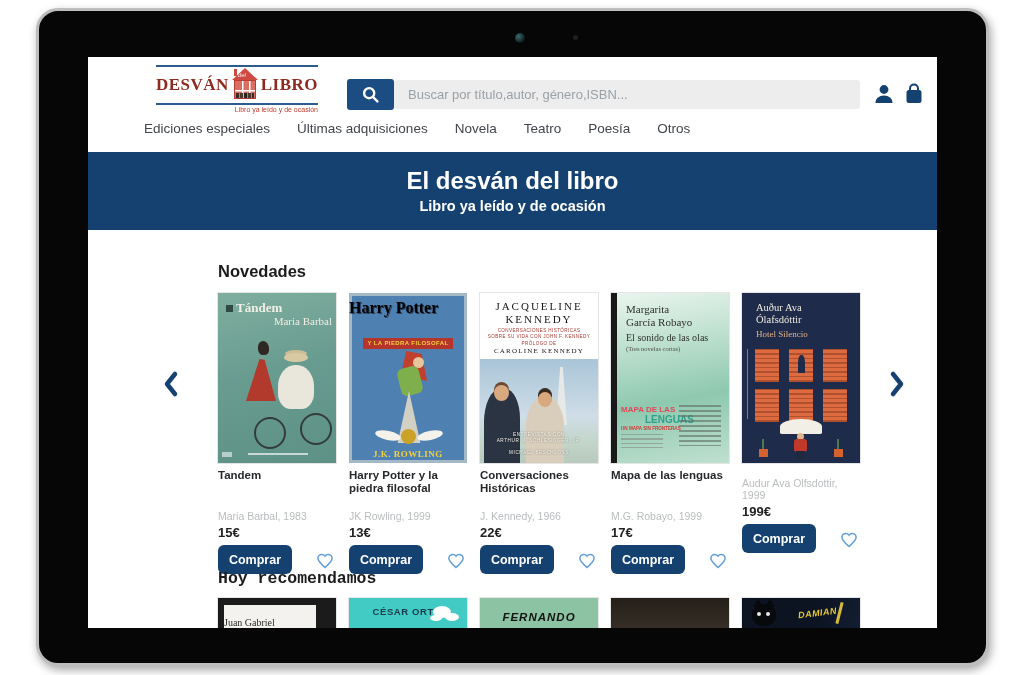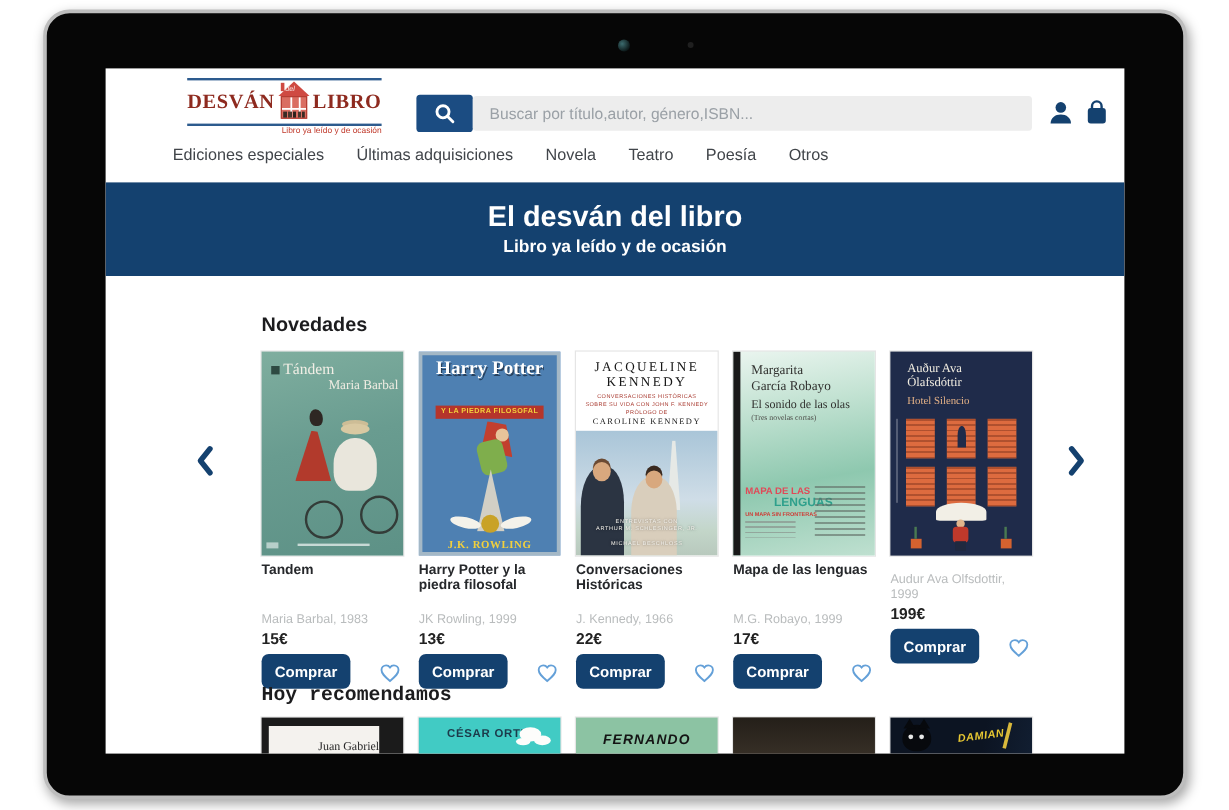--- a/index.html
+++ b/index.html
@@ -66,35 +66,35 @@
   .bk-title { margin-top:6px; font-size:11.5px; font-weight:bold; line-height:13px; min-height:27px; color:#26282b; }
   .bk-author { font-size:10.5px; color:#b9bcbd; margin-top:14px; }
   .bk-price { font-size:13px; font-weight:bold; color:#222; margin-top:3px; }
   .bk-row { margin-top:5px; display:flex; align-items:center; justify-content:space-between; }
   .buy-btn { width:74px; height:29px; background:#14416f; color:#fff; font-weight:bold; font-size:12.5px;
      border:none; border-radius:6px; cursor:pointer; font-family:"Liberation Sans",sans-serif; }
   .heart { cursor:pointer; display:block; }
 
   
   .cov-tandem { background:linear-gradient(165deg,#7fae a0,#6aa093); background:linear-gradient(165deg,#7fae9f 0%,#699c90 45%,#5d9186 100%); }
-  .t-title { position:absolute; left:8px; top:7px; width:104px; font-family:"Liberation Serif",serif; font-weight:normal; font-size:13px; color:#f2efe6; }
+  .t-title { position:absolute; left:8px; top:7px; width:104px; font-family:"Liberation Serif",serif; font-weight:bold; font-size:13px; color:#f2efe6; }
   .t-title::before { content:""; display:inline-block; width:7px; height:7px; background:#2e4a42; margin-right:3px; }
   .t-author { position:absolute; left:20px; top:22px; width:94px; font-family:"Liberation Serif",serif; font-size:11px; color:#efece2; text-align:right; }
   .t-hair { position:absolute; left:40px; top:48px; width:11px; height:14px; background:#2e2723; border-radius:50% 60% 40% 50%; }
   .t-dress { position:absolute; left:28px; top:66px; width:30px; height:42px; background:#b23a2c; clip-path:polygon(45% 0,62% 2%,100% 100%,0 100%); }
   .t-man { position:absolute; left:60px; top:72px; width:36px; height:44px; background:#e9e6dc; border-radius:48% 48% 35% 35%; }
   .t-hat { position:absolute; left:66px; top:60px; width:24px; height:9px; background:#d9c9a2; border-radius:50%; box-shadow:0 -4px 0 -1px #cdbd96; }
   .t-wheel { position:absolute; width:32px; height:32px; border:2.5px solid #333c38; border-radius:50%; }
   .t-w1 { left:36px; top:124px; } .t-w2 { left:82px; top:120px; }
   .t-foot { position:absolute; left:30px; bottom:8px; width:60px; height:2px; background:rgba(255,255,255,.65); }
   .t-pub { position:absolute; left:4px; bottom:6px; width:10px; height:5px; background:rgba(255,255,255,.55); }
 
   
   .cov-hp { background:#4e80b2; box-shadow:inset 0 0 0 3px rgba(235,230,215,.55); }
-  .hp-title { position:absolute; left:0; top:6px; width:100%; text-align:center; font-family:"Liberation Serif",serif; font-weight:bold; font-size:16px; color:#ffffff; text-shadow:1px 1px 0 #27415e; line-height:17px; }
+  .hp-title { position:absolute; left:0; top:6px; width:100%; text-align:left; font-family:"Liberation Serif",serif; font-weight:bold; font-size:16px; color:#000000; text-shadow:1px 1px 0 #27415e; line-height:17px; }
   .hp-banner { position:absolute; left:14px; top:45px; width:90px; height:11px; background:#b5352b; color:#f3d03c; font-size:6px; font-weight:bold; text-align:center; line-height:11px; letter-spacing:.4px; }
   .hp-cape { position:absolute; left:52px; top:58px; width:26px; height:30px; background:#c23f2e; clip-path:polygon(20% 0,80% 10%,100% 100%,0 80%); }
   .hp-head { position:absolute; left:64px; top:64px; width:11px; height:11px; background:#e8c49a; border-radius:50%; }
   .hp-body { position:absolute; left:50px; top:74px; width:22px; height:28px; background:#7fae4c; border-radius:6px; transform:rotate(-14deg); }
   .hp-rock { position:absolute; left:45px; top:98px; width:30px; height:52px; background:#d2cfc5; clip-path:polygon(50% 0,88% 100%,12% 100%); }
   .hp-snitch { position:absolute; left:52px; top:136px; width:15px; height:15px; background:#c9a227; border-radius:50%; }
   .hp-wing { position:absolute; top:138px; width:26px; height:9px; background:#f4f2ea; border-radius:50%; }
   .hp-wl { left:26px; transform:rotate(12deg); } .hp-wr { left:68px; transform:rotate(-12deg); }
   .hp-author { position:absolute; left:0; bottom:4px; width:100%; text-align:center; font-family:"Liberation Serif",serif; font-weight:bold; font-size:9px; color:#f3d03c; letter-spacing:.5px; }
 
@@ -145,21 +145,21 @@
   .hs-p1 { left:17px; } .hs-p2 { left:92px; }
   .hs-sprig { position:absolute; width:2px; height:10px; background:#4a7a52; top:146px; }
   .hs-s1 { left:20px; } .hs-s2 { left:95px; }
   .hs-spine { position:absolute; left:5px; top:56px; width:1px; height:70px; background:rgba(255,255,255,.4); }
 
   
   .bcovers { left:130px; top:541px; display:flex; gap:13px; }
   .bcov { position:relative; width:118px; height:160px; overflow:hidden; box-shadow:0 0 0 1px rgba(0,0,0,.10); cursor:pointer; }
   .b1 { background:#1b1b1b; }
   .b1-box { position:absolute; left:6px; top:7px; width:92px; height:44px; background:#f4f2ee; }
-  .b1-t { position:absolute; left:0; top:12px; width:100%; text-align:right; font-family:"Liberation Serif",serif; font-size:10px; color:#2a2a2a; }
+  .b1-t { position:absolute; left:0; top:12px; width:100%; text-align:left; font-family:"Liberation Serif",serif; font-size:10px; color:#2a2a2a; }
   .b2 { background:#41cbc4; }
   .b2-t { position:absolute; left:0; top:8px; width:100%; text-align:center; font-size:9.5px; font-weight:bold; letter-spacing:.6px; color:#1c3a4a; }
   .b2-cloud { position:absolute; left:84px; top:8px; width:18px; height:12px; background:#fdfdfb; border-radius:50%; box-shadow:10px 5px 0 -2px #fdfdfb,-6px 6px 0 -3px #fdfdfb; }
   .b3 { background:#8cc3a3; }
   .b3-t { position:absolute; left:0; top:13px; width:100%; text-align:center; font-size:11.5px; font-weight:bold; font-style:italic; letter-spacing:1px; color:#141414; }
   .b4 { background:#3c352c;
      background-image:radial-gradient(circle at 12% 55%, #a58a68 2.5px, transparent 3.5px),
                       radial-gradient(circle at 30% 70%, #8d7558 3px, transparent 4px),
                       radial-gradient(circle at 48% 50%, #a08466 2.5px, transparent 3.5px),
                       radial-gradient(circle at 66% 72%, #7d684f 3px, transparent 4px),

